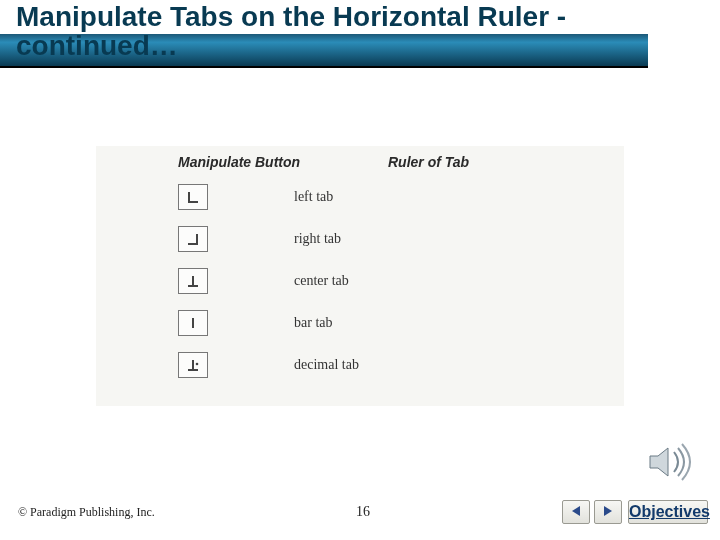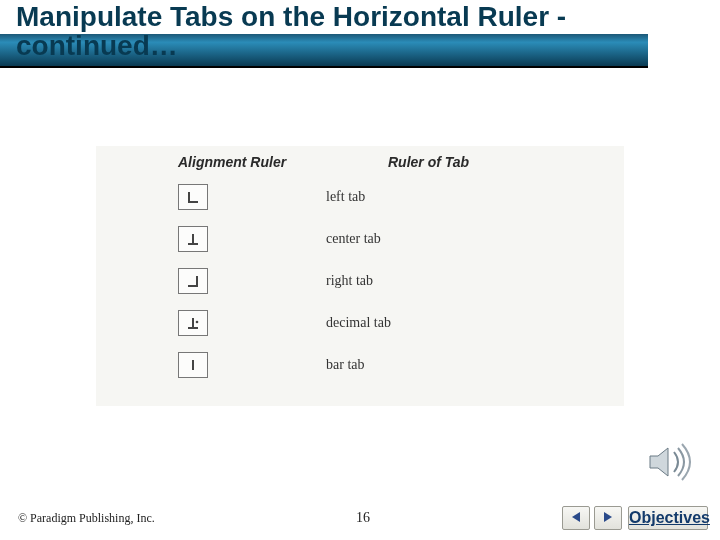--- a/index.html
+++ b/index.html
@@ -5,84 +5,84 @@
   html,body{margin:0;padding:0;width:720px;height:540px;background:#fff;font-family:Georgia,'Times New Roman',serif;overflow:hidden;position:relative}
   .header{position:relative;width:648px;height:66px;background:linear-gradient(to bottom,#fff 0%,#fff 52%,#1c5a7a 52%,#2b8cb8 64%,#0a3a52 100%);border-bottom:2px solid #000}
   .title{position:absolute;left:16px;top:2px;font-family:Arial,Helvetica,sans-serif;font-weight:900;font-size:28px;color:#083a52;line-height:1.05;letter-spacing:0}
   .tablewrap{position:absolute;left:96px;top:146px;width:528px;height:260px;background:#f6f6f3}
   .hdr{font-family:Arial,Helvetica,sans-serif;font-weight:800;font-style:italic;font-size:14px;color:#2a2a2a}
   .headrow{display:flex;padding-top:8px;padding-left:82px}
   .col1h{width:210px}
   .bodyrows{padding-top:6px}
   .brow{display:flex;align-items:center;height:42px;padding-left:82px}
   .btnbox{width:28px;height:24px;border:1px solid #777;background:#fcfcfb;display:flex;align-items:center;justify-content:center}
-  .lbl{font-family:Georgia,serif;font-size:14px;color:#333;margin-left:118px}
+  .lbl{font-family:Georgia,serif;font-size:14px;color:#333;margin-left:86px}
   svg{display:block}
-  .footer{position:absolute;left:0;bottom:10px;width:720px;height:26px}
+  .footer{position:absolute;left:0;bottom:16px;width:720px;height:26px}
   .copy{position:absolute;left:18px;bottom:4px;font-family:Georgia,serif;font-size:12px;color:#222}
   .pagenum{position:absolute;left:356px;bottom:4px;font-family:Georgia,serif;font-size:14px;color:#222}
   .navbtns{position:absolute;right:98px;bottom:0}
   .arrbtn{display:inline-block;width:26px;height:22px;background:linear-gradient(#f7f7f4,#e2e2dc);border:1px solid #9a9a92;border-radius:2px;vertical-align:middle;text-align:center;line-height:20px;cursor:pointer}
   .arrbtn svg{margin:3px auto}
   .objbtn{position:absolute;right:12px;bottom:0;width:78px;height:22px;background:linear-gradient(#f7f7f4,#e2e2dc);border:1px solid #9a9a92;border-radius:2px;font-family:Arial,sans-serif;font-weight:700;font-size:16px;color:#123a6b;text-align:center;line-height:22px;cursor:pointer;text-decoration:underline}
   .spk{position:absolute;right:22px;top:440px;width:54px;height:44px}
 </style>
 </head>
 <body>
 
 <div class="header">
   <div class="title">Manipulate Tabs on the Horizontal Ruler - continued…</div>
 </div>
 
 <div class="tablewrap">
   <div class="headrow">
-    <div class="hdr col1h">Alignment Ruler</div>
+    <div class="hdr col1h">Manipulate Button</div>
     <div class="hdr">Ruler of Tab</div>
   </div>
   <div class="bodyrows">
     <div class="brow">
       <div class="btnbox">
         <svg width="14" height="14">
             <path d="M3 2 V12 H12" stroke="#444" stroke-width="2" fill="none"></path>
           </svg>
       </div>
       <div class="lbl">left tab</div>
     </div>
     <div class="brow">
       <div class="btnbox">
         <svg width="14" height="14">
-            <path d="M7 2 V12 M2 12 H12" stroke="#444" stroke-width="2" fill="none"></path>
-          </svg>
-      </div>
-      <div class="lbl">center tab</div>
-    </div>
-    <div class="brow">
-      <div class="btnbox">
-        <svg width="14" height="14">
             <path d="M11 2 V12 H2" stroke="#444" stroke-width="2" fill="none"></path>
           </svg>
       </div>
       <div class="lbl">right tab</div>
     </div>
     <div class="brow">
       <div class="btnbox">
         <svg width="14" height="14">
             <path d="M7 2 V12 M2 12 H12" stroke="#444" stroke-width="2" fill="none"></path>
-            <circle cx="11" cy="6" r="1.3" fill="#444"></circle>
           </svg>
       </div>
-      <div class="lbl">decimal tab</div>
+      <div class="lbl">center tab</div>
     </div>
     <div class="brow">
       <div class="btnbox">
         <svg width="14" height="14">
             <path d="M7 2 V12" stroke="#444" stroke-width="2" fill="none"></path>
           </svg>
       </div>
       <div class="lbl">bar tab</div>
+    </div>
+    <div class="brow">
+      <div class="btnbox">
+        <svg width="14" height="14">
+            <path d="M7 2 V12 M2 12 H12" stroke="#444" stroke-width="2" fill="none"></path>
+            <circle cx="11" cy="6" r="1.3" fill="#444"></circle>
+          </svg>
+      </div>
+      <div class="lbl">decimal tab</div>
     </div>
   </div>
 </div>
 
 <div class="spk">
   <svg width="54" height="44" viewBox="0 0 54 44">
     <path d="M6 16 H14 L24 8 V36 L14 28 H6 Z" fill="#cfd7dc" stroke="#6a7a85" stroke-width="1"></path>
     <path d="M30 12 Q38 22 30 32" stroke="#7a8a95" stroke-width="2" fill="none"></path>
     <path d="M34 8 Q46 22 34 36" stroke="#8a98a2" stroke-width="2" fill="none"></path>
     <path d="M38 4 Q54 22 38 40" stroke="#9aa6af" stroke-width="2" fill="none"></path>

